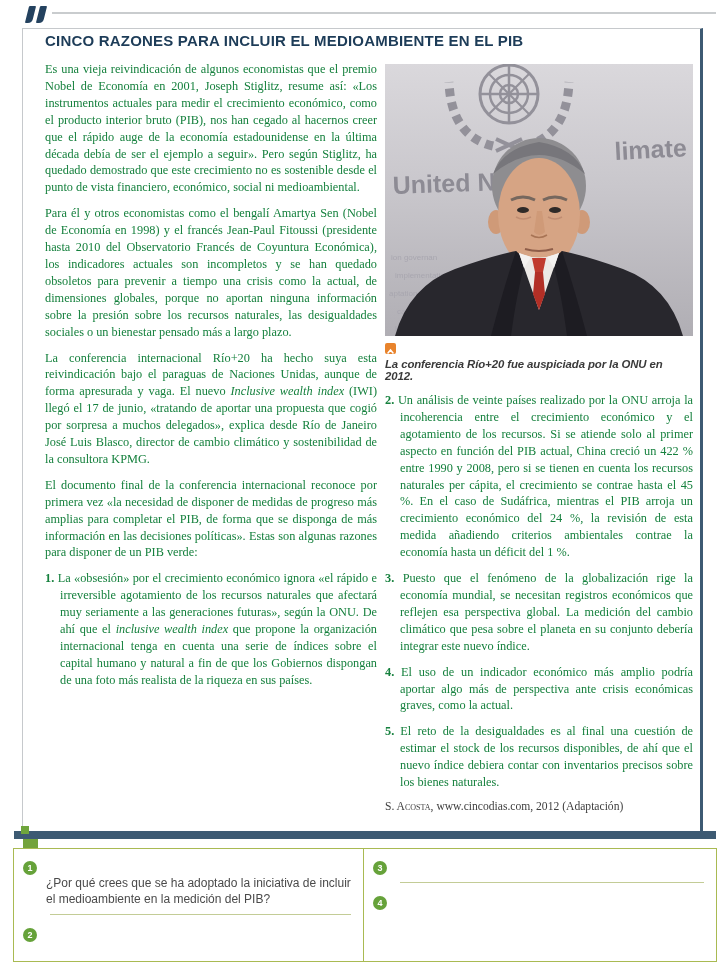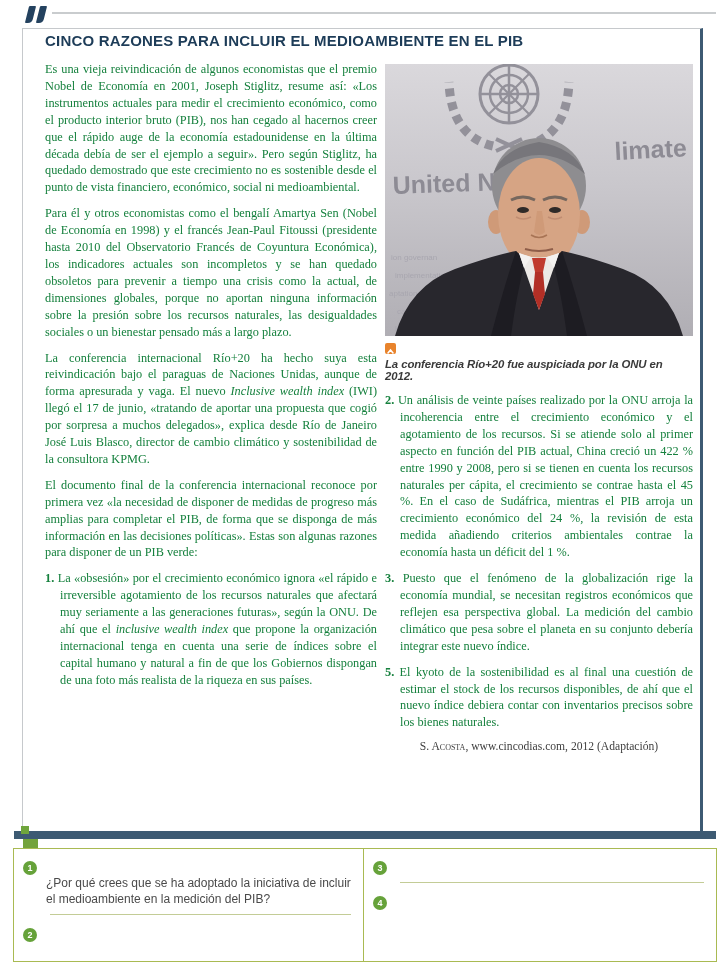--- a/index.html
+++ b/index.html
@@ -44,21 +44,21 @@
   .item .num { font-weight:bold; }
 
   .photo { display:block; width:308px; height:272px; }
   .photo .faint { font-size:8px; fill:#a8a6af; font-family:"Liberation Sans",sans-serif; }
   .photo .banner { font-size:25px; font-weight:bold; fill:#8d8b94; font-family:"Liberation Sans",sans-serif; }
 
   .caption-block { margin-top:7px; margin-bottom:10px;font-style:italic; }
   .up-icon { width:11px; height:11px; background:#e8832c; border-radius:2px; display:block; margin-bottom:4px; }
   .caption { font-size:11.4px; font-weight:bold; color:#3a3a3a; letter-spacing:-0.1px; }
 
-  .attribution { text-align:center; font-family:"Liberation Serif",serif; font-size:11.6px; color:#3e3e3e; margin-top:3px; }
+  .attribution { text-align:left; font-family:"Liberation Serif",serif; font-size:11.6px; color:#3e3e3e; margin-top:3px; }
   .attribution .smallcaps { font-variant:small-caps; }
 
   
   .qbox { position:absolute; top:848px; height:114px; border:1px solid #a9ba52; background:#fff; }
   .qbox-left  { left:13px;  width:350px; border-right:none; }
   .qbox-right { left:363px; width:354px; }
   .qrow { display:flex; gap:9px; padding:10px 10px 6px 9px; align-items:flex-start; }
   .qnum {
     flex:0 0 auto; width:14px; height:14px; border-radius:50%; background:#66a23a;
     color:#fff; font-size:9px; font-weight:bold; display:flex; align-items:center;
@@ -166,22 +166,26 @@
   <div class="serif">
     <div class="item">
       <span class="num">2.</span>
       <span>Un análisis de veinte países realizado por la ONU arroja la incoherencia entre el crecimiento económico y el agotamiento de los recursos. Si se atiende solo al primer aspecto en función del PIB actual, China creció un 422 % entre 1990 y 2008, pero si se tienen en cuenta los recursos naturales per cápita, el crecimiento se contrae hasta el 45 %. En el caso de Sudáfrica, mientras el PIB arroja un crecimiento económico del 24 %, la revisión de esta medida añadiendo criterios ambientales contrae la economía hasta un déficit del 1 %.</span>
     </div>
     <div class="item">
       <span class="num">3.</span>
       <span>Puesto que el fenómeno de la globalización rige la economía mundial, se necesitan registros económicos que reflejen esa perspectiva global. La medición del cambio climático que pesa sobre el planeta en su conjunto debería integrar este nuevo índice.</span>
     </div>
     <div class="item">
+      <span class="num">4.</span>
+      <span>El uso de un indicador económico más amplio podría aportar algo más de perspectiva ante crisis económicas graves, como la actual.</span>
+    </div>
+    <div class="item">
       <span class="num">5.</span>
-      <span>El kyoto de la sostenibilidad es al final una cuestión de estimar el stock de los recursos disponibles, de ahí que el nuevo índice debiera contar con inventarios precisos sobre los bienes naturales.</span>
+      <span>El reto de la desigualdades es al final una cuestión de estimar el stock de los recursos disponibles, de ahí que el nuevo índice debiera contar con inventarios precisos sobre los bienes naturales.</span>
     </div>
   </div>
 
   <div class="attribution">
     <span class="smallcaps">S. Acosta</span><span>, www.cincodias.com, 2012 (Adaptación)</span>
   </div>
 </div>
 
 <div class="qbox qbox-left">
   <div class="qrow">

